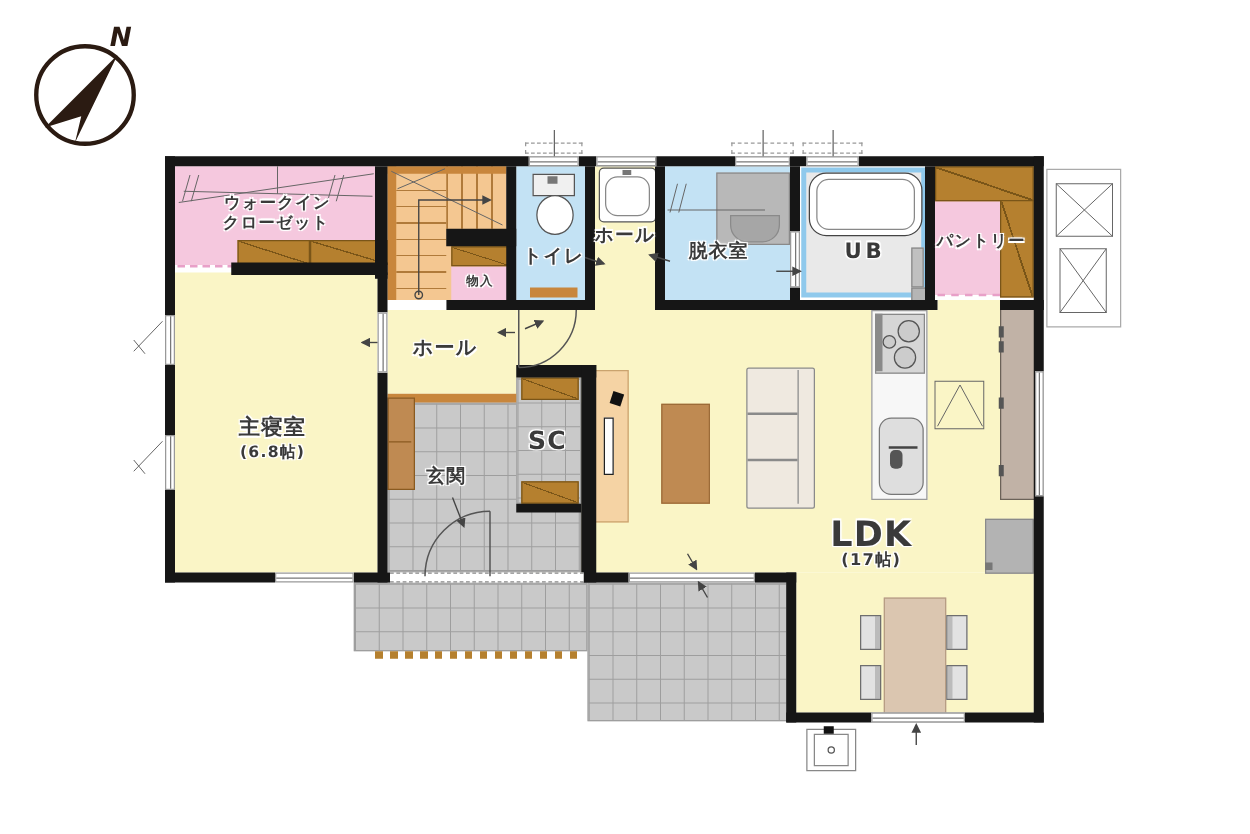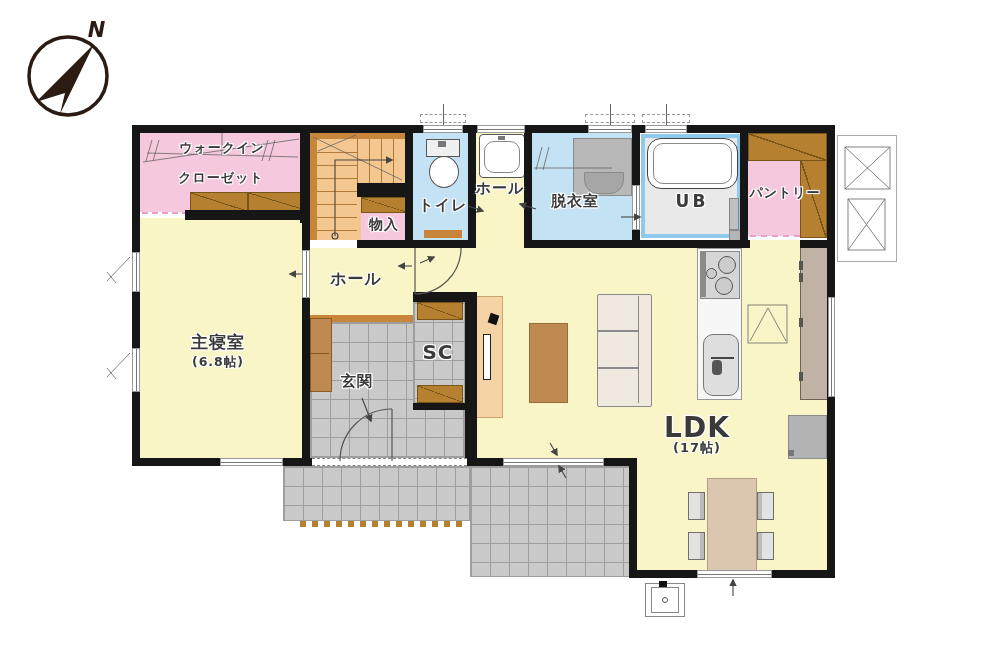--- a/index.html
+++ b/index.html
@@ -250,23 +250,23 @@
     <path class="arrow" d="M566,478 L559,466" marker-end="url(#arr)"></path>
     <path class="arrow" d="M733,596 L733,580" marker-end="url(#arr)"></path>
   </svg>
 
   <svg class="abs z7" width="130" height="130" viewBox="0 0 130 130" style="left:10px;top:12px">
     <circle cx="58" cy="64" r="39" fill="#fff" stroke="#2b1b12" stroke-width="3.5"></circle>
     <polygon points="84,32 26,90 55,81 50,102" fill="#2b1b12"></polygon>
   </svg>
   <span class="label" style="left:97px;top:30px;font-size:21px;font-style:italic;text-shadow:none;color:#2b1b12">N</span>
 
-  <span class="label" style="left:222px;top:148px;font-size:13px">ウォークイン</span>
+  <span class="label" style="left:222px;top:162px;font-size:13px">ウォークイン</span>
   <span class="label" style="left:221px;top:178px;font-size:13px">クローゼット</span>
-  <span class="label" style="left:384px;top:225px;font-size:14px">物入</span>
+  <span class="label" style="left:384px;top:225px;font-size:10px">物入</span>
   <span class="label" style="left:443px;top:205px;font-size:15px">トイレ</span>
   <span class="label" style="left:500px;top:188px;font-size:15px">ホール</span>
   <span class="label" style="left:575px;top:201px;font-size:15px">脱衣室</span>
   <span class="label" style="left:692px;top:201px;font-size:17px;letter-spacing:3px">UB</span>
   <span class="label" style="left:785px;top:193px;font-size:13px">パントリー</span>
   <span class="label" style="left:218px;top:342px;font-size:17px">主寝室</span>
   <span class="label" style="left:218px;top:362px;font-size:12.5px">(6.8帖)</span>
   <span class="label" style="left:356px;top:279px;font-size:16px">ホール</span>
   <span class="label" style="left:357px;top:381px;font-size:15px">玄関</span>
   <span class="label" style="left:438px;top:352px;font-size:20px">SC</span>

